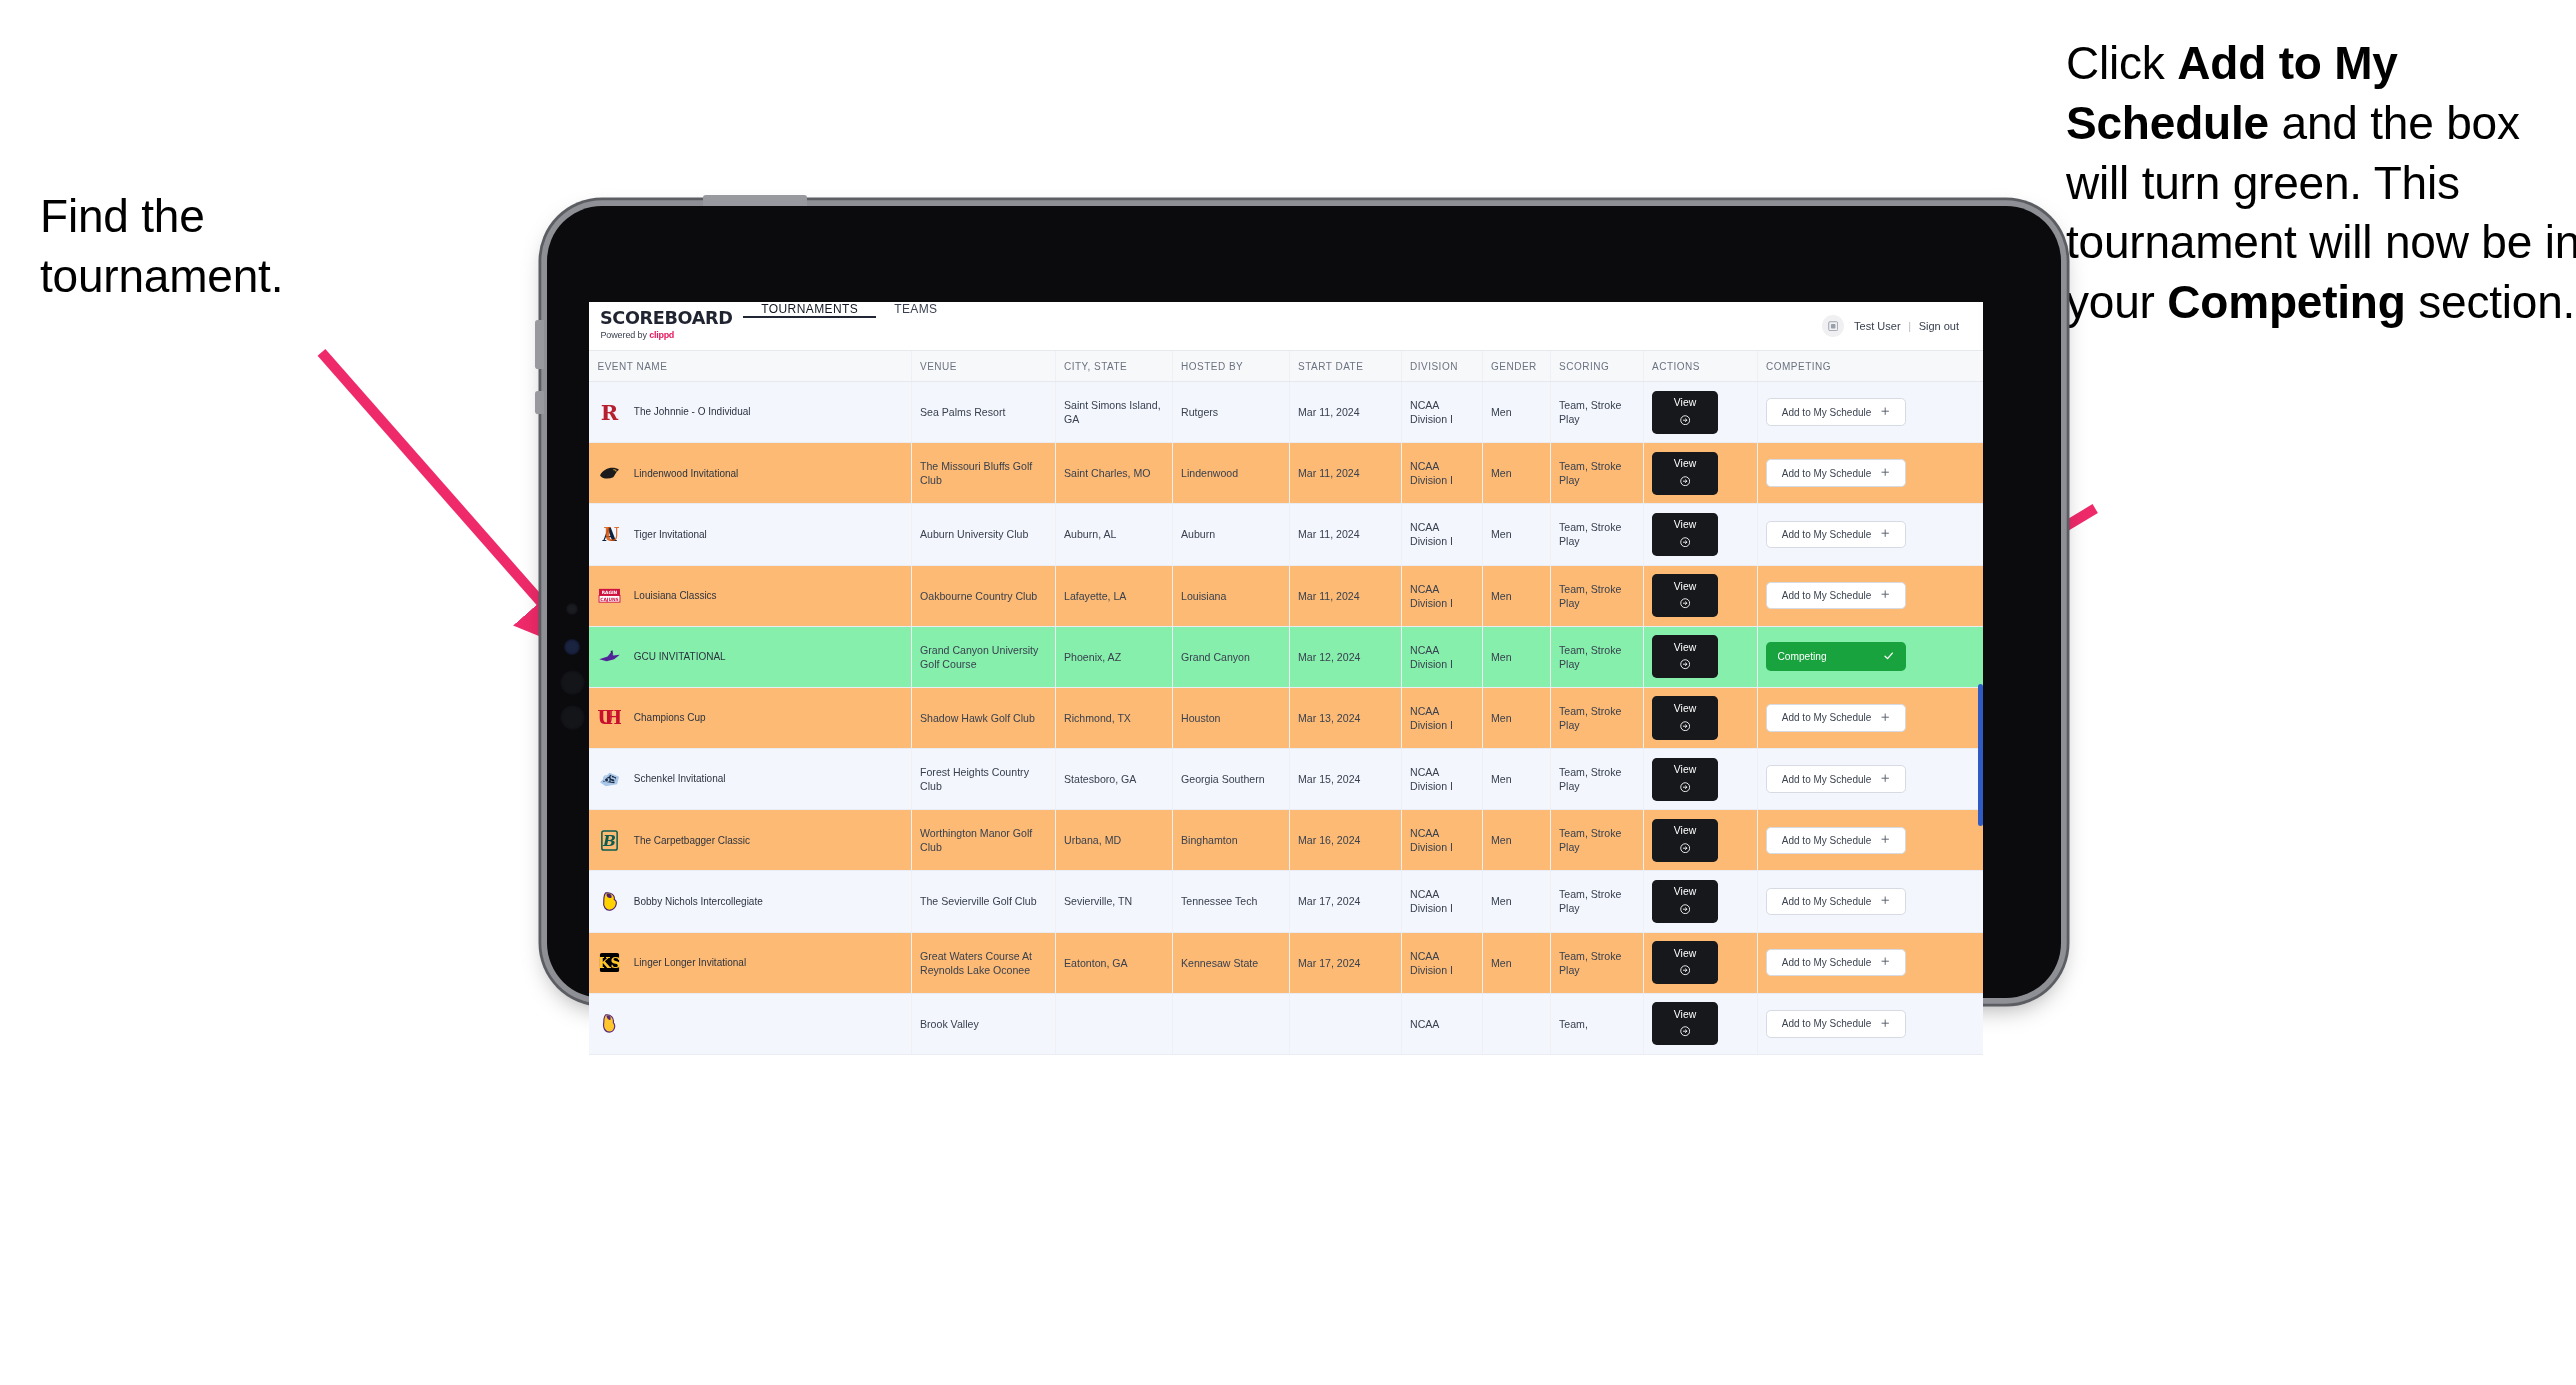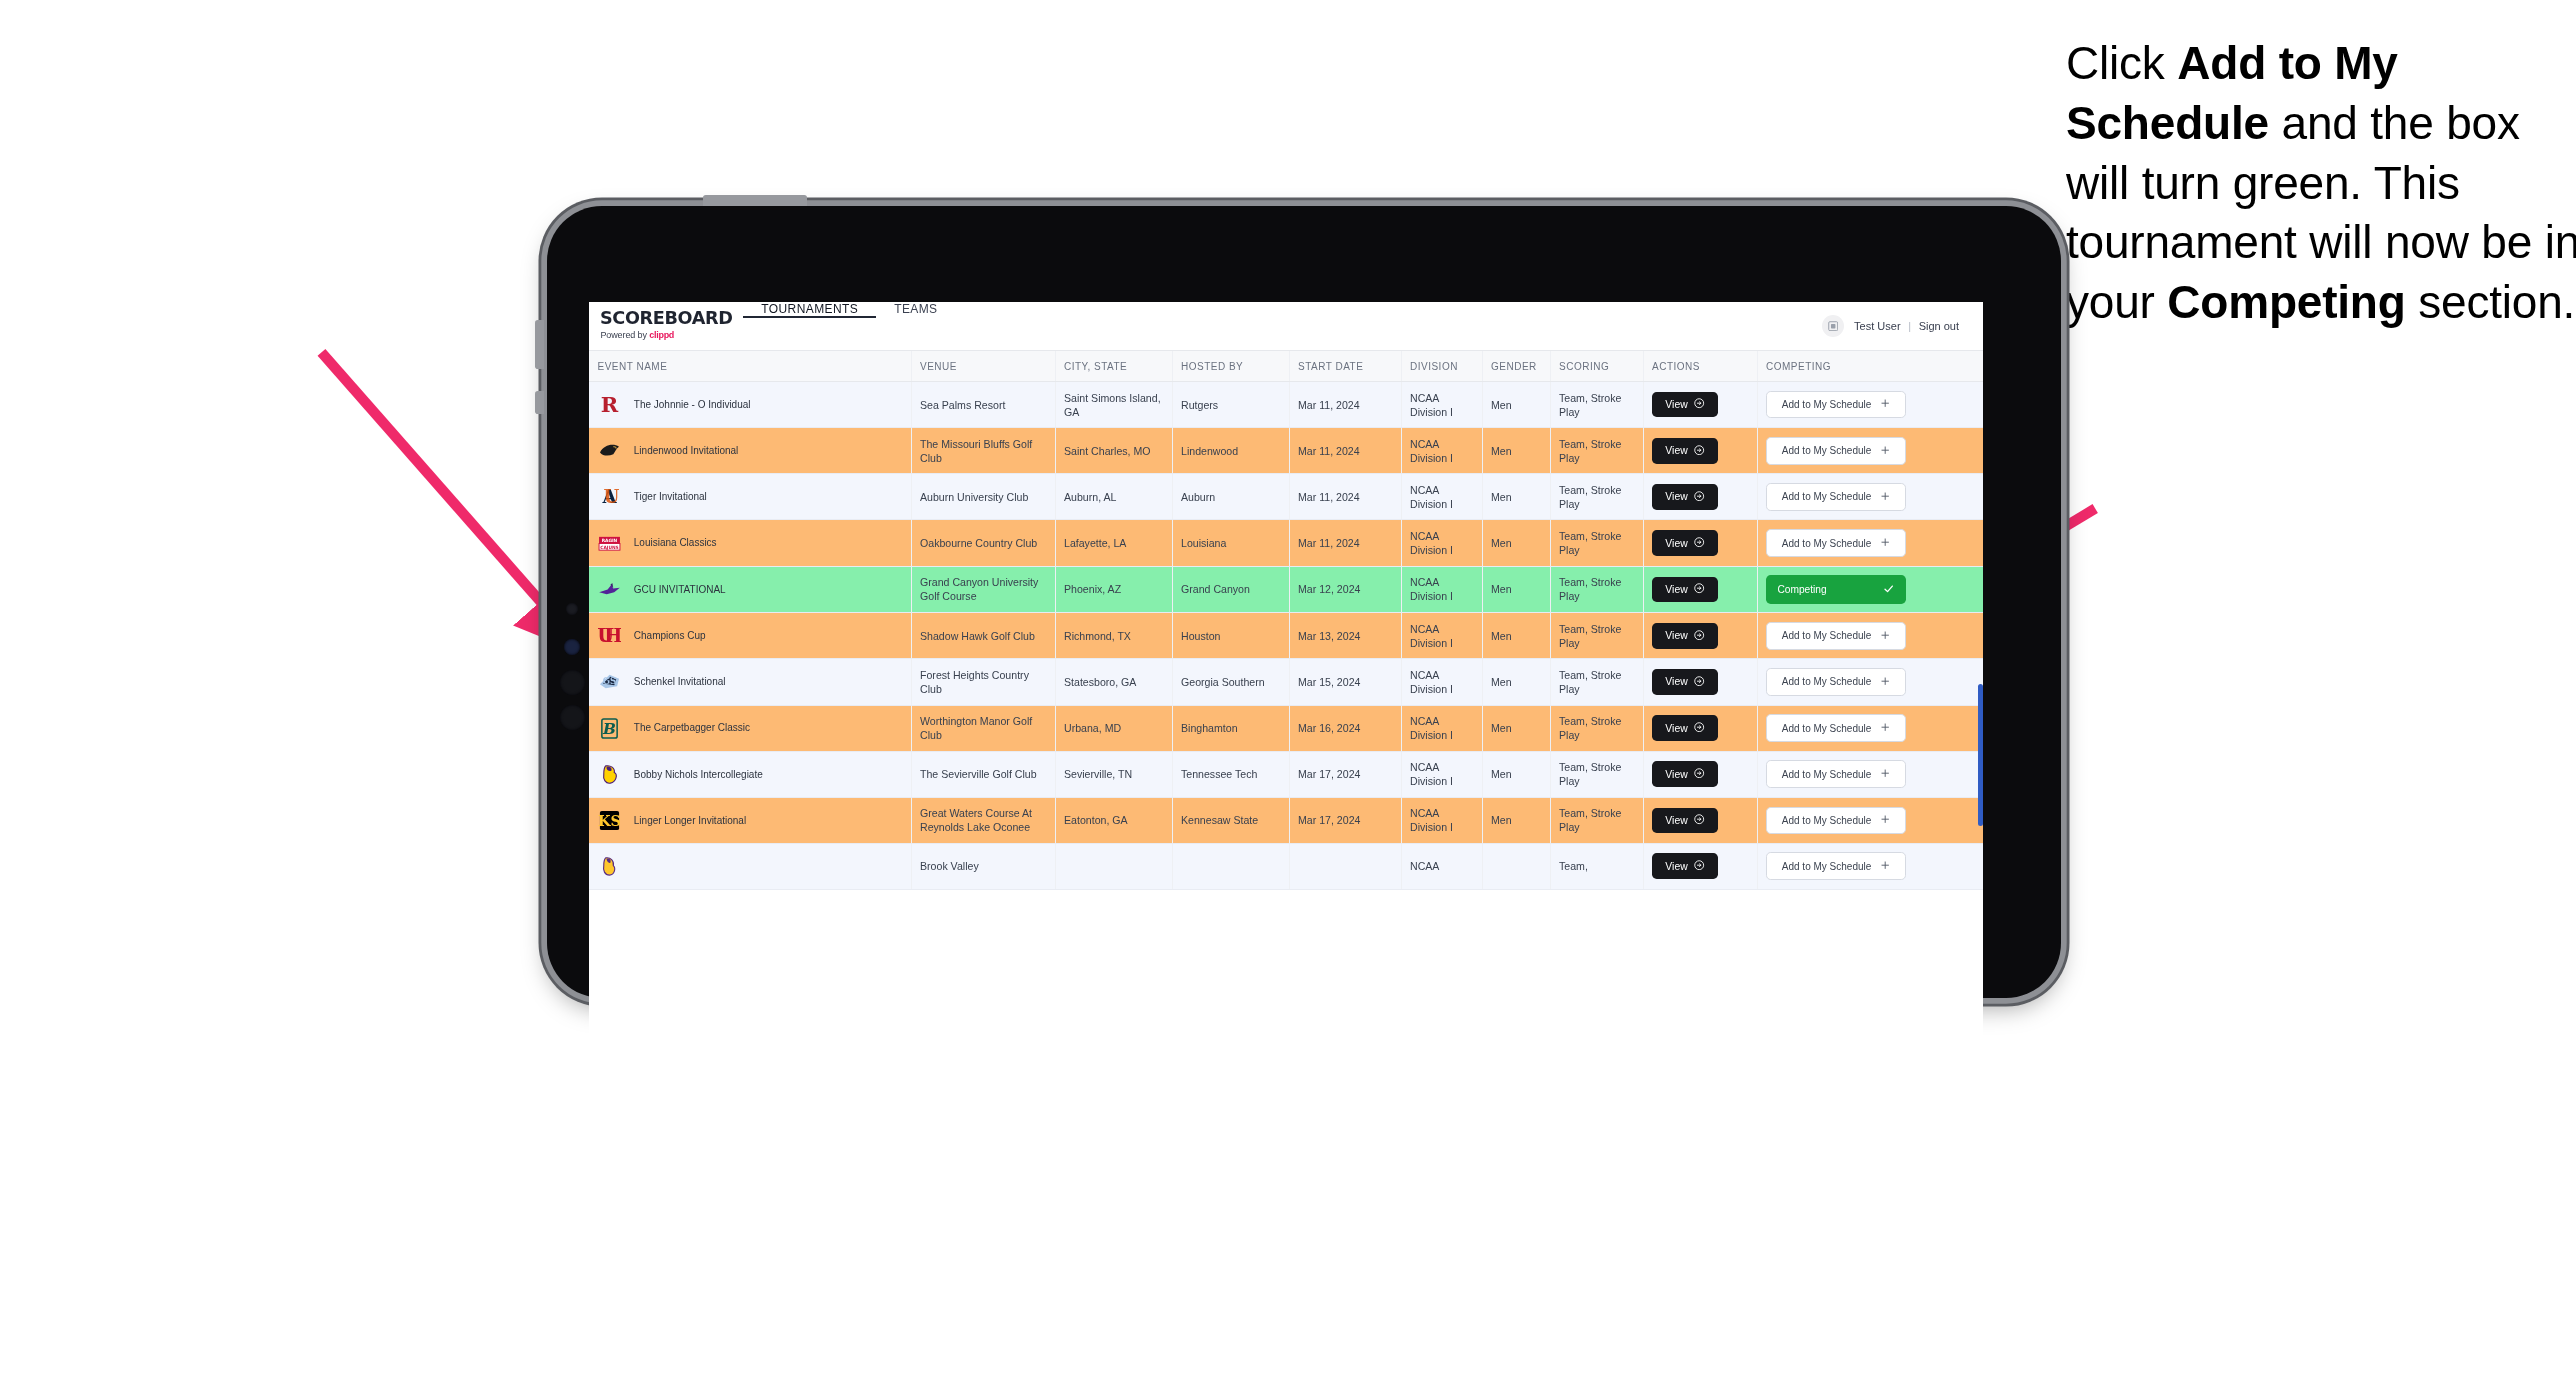--- a/index.html
+++ b/index.html
@@ -112,20 +112,21 @@
   .ev { display:flex; align-items:center; gap:12.3px; }
   .logo { width:24px; height:24px; flex:0 0 24px; display:flex; align-items:center; justify-content:center;}
   .logo svg, .logo div { display:block; }
   .evname { font-size:10px; color:#2c333f; }
 
   .btn-view {
     display:inline-flex; align-items:center; justify-content:center; gap:6.6px;
     background:#17181c; color:#fff; font-size:10.4px; font-weight:500;
     border-radius:4.7px; padding:6.6px 12.3px; min-width:66px; cursor:pointer;
     border:none;
+    flex-direction:column;
   }
   .btn-add {
     display:inline-flex; align-items:center; justify-content:center; gap:8.5px;
     background:#fff; color:#3c4椒; color:#3c4350; font-size:10px;
     border:0.9px solid #d6dae2; border-radius:4.7px; padding:6.6px 9.5px;
     width:140px; cursor:pointer; white-space:nowrap;
   }
   .btn-competing {
     display:inline-flex; align-items:center; justify-content:space-between;
     background:#18a33f; color:#fff; font-size:10.2px; font-weight:500;
@@ -151,20 +152,23 @@
   col.c-gen    { width: 68px;  }
   col.c-score  { width: 93px;  }
   col.c-act    { width: 114px; }
   col.c-comp   { width: 227px; }
 </style>
 </head>
 <body>
 
 <div id="stage">
 
+  <div class="annot" id="annot-left">
+    <span>Find the tournament.</span>
+  </div>
 
   <div class="annot" id="annot-right">
     <span>Click </span><b>Add to My Schedule</b><span> and the box will turn green. This tournament will now be in your </span><b>Competing</b><span> section.</span>
   </div>
 
   <svg class="arrow-svg" style="left:312px; top:341px; width:303px; height:322px;" viewBox="0 0 320 340" width="303" height="322">
     <defs>
       <marker id="mkL" markerWidth="7" markerHeight="7" refX="1.2" refY="3.5" orient="auto">
         <path d="M0,0 L7,3.5 L0,7 z" fill="#ef2a6a"></path>
       </marker>

